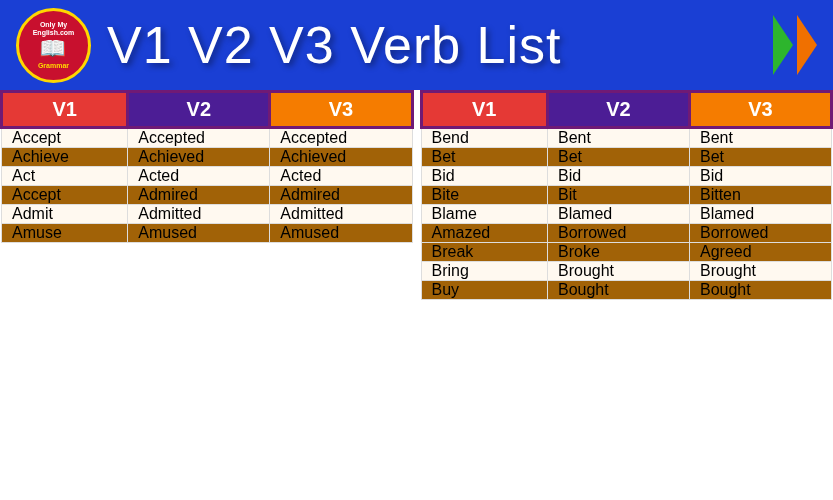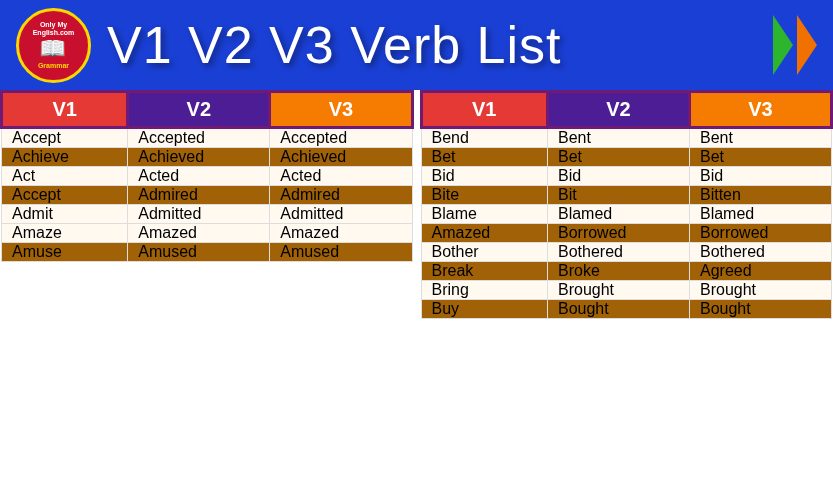--- a/index.html
+++ b/index.html
@@ -173,25 +173,20 @@
           <tr class="row-odd">
             <td>Accept</td>
             <td>Admired</td>
             <td>Admired</td>
           </tr>
           <tr class="row-even">
             <td>Admit</td>
             <td>Admitted</td>
             <td>Admitted</td>
           </tr>
-          <tr class="row-even">
-            <td>Amaze</td>
-            <td>Amazed</td>
-            <td>Amazed</td>
-          </tr>
           <tr class="row-odd">
             <td>Amuse</td>
             <td>Amused</td>
             <td>Amused</td>
           </tr>
         </tbody>
     </table>
   </div>
 
   <div class="divider"></div>
@@ -229,25 +224,20 @@
           <tr class="row-even">
             <td>Blame</td>
             <td>Blamed</td>
             <td>Blamed</td>
           </tr>
           <tr class="row-odd">
             <td>Amazed</td>
             <td>Borrowed</td>
             <td>Borrowed</td>
           </tr>
-          <tr class="row-even">
-            <td>Bother</td>
-            <td>Bothered</td>
-            <td>Bothered</td>
-          </tr>
           <tr class="row-odd">
             <td>Break</td>
             <td>Broke</td>
             <td>Agreed</td>
           </tr>
           <tr class="row-even">
             <td>Bring</td>
             <td>Brought</td>
             <td>Brought</td>
           </tr>

